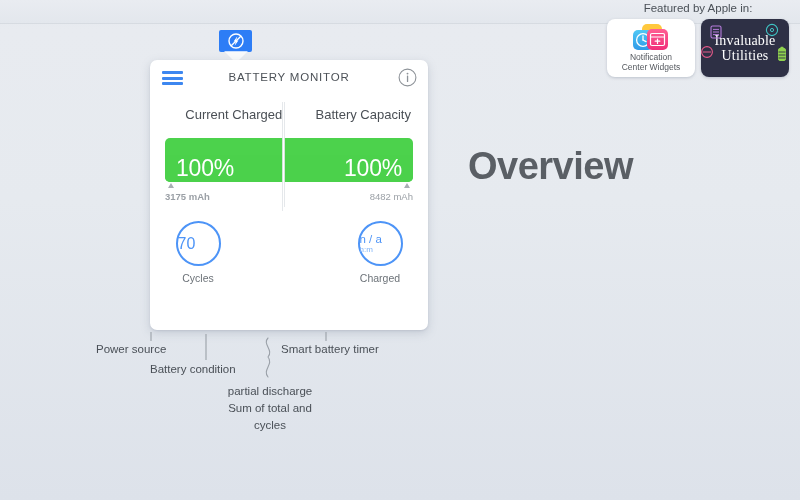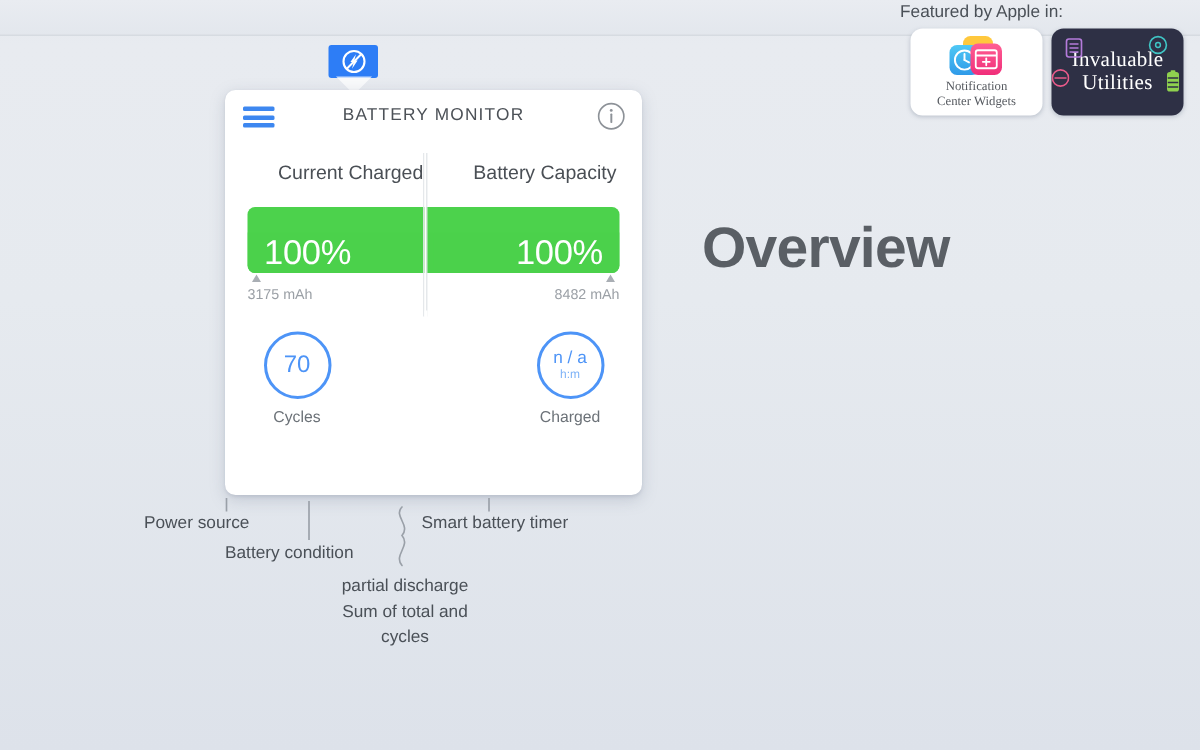--- a/index.html
+++ b/index.html
@@ -169,21 +169,21 @@
     position: relative;
     margin: 0 13px;
     height: 24px;
   }
   .mah {
     position: absolute;
     font-size: 9.5px;
     color: #9ba0a6;
     top: 9px;
   }
-  .mah.left  { left: 2px; }
+  .mah.left  { left: 2px; font-weight: bold; }
   .mah.right { right: 2px; }
   .tri {
     position: absolute;
     top: 1px;
     width: 0; height: 0;
     border-left: 3.5px solid transparent;
     border-right: 3.5px solid transparent;
     border-bottom: 5px solid #a9aeb4;
   }
   .tri.left  { left: 5px; }
@@ -200,21 +200,21 @@
     text-align: center;
     cursor: pointer;
   }
   .circle {
     width: 45px; height: 45px;
     margin: 0 auto;
     border: 2px solid #4d94f7;
     border-radius: 50%;
     display: flex;
     flex-direction: column;
-    align-items: center;
+    align-items: flex-start;
     justify-content: center;
     box-sizing: border-box;
   }
   .circle-num {
     font-size: 16px;
     color: #4d94f7;
     font-weight: 300;
   }
   .circle-na {
     font-size: 11.5px;
@@ -251,21 +251,21 @@
     letter-spacing: -0.5px;
   }
 
   
   #featured {
     position: absolute;
     left: 600px; top: 2px;
     width: 196px;
   }
   #featured-title {
-    text-align: left;
+    text-align: center;
     font-size: 11.5px;
     color: #4a5057;
     margin-bottom: 5px;
   }
   #badges {
     display: flex;
     gap: 6px;
     justify-content: center;
   }
   .badge {
@@ -284,21 +284,20 @@
     justify-content: flex-start;
     padding-top: 5px;
     box-sizing: border-box;
   }
   .badge-caption {
     font-size: 8.5px;
     color: #55595f;
     text-align: center;
     line-height: 10px;
     margin-top: 2px;
-    font-family: Liberation Serif, serif;
   }
   .widget-icons {
     position: relative;
     width: 46px; height: 26px;
   }
   .wicon {
     position: absolute;
     border-radius: 5px;
   }
   .wicon.yellow { width: 20px; height: 20px; left: 14px; top: 0px;  background: #ffc83d; }

